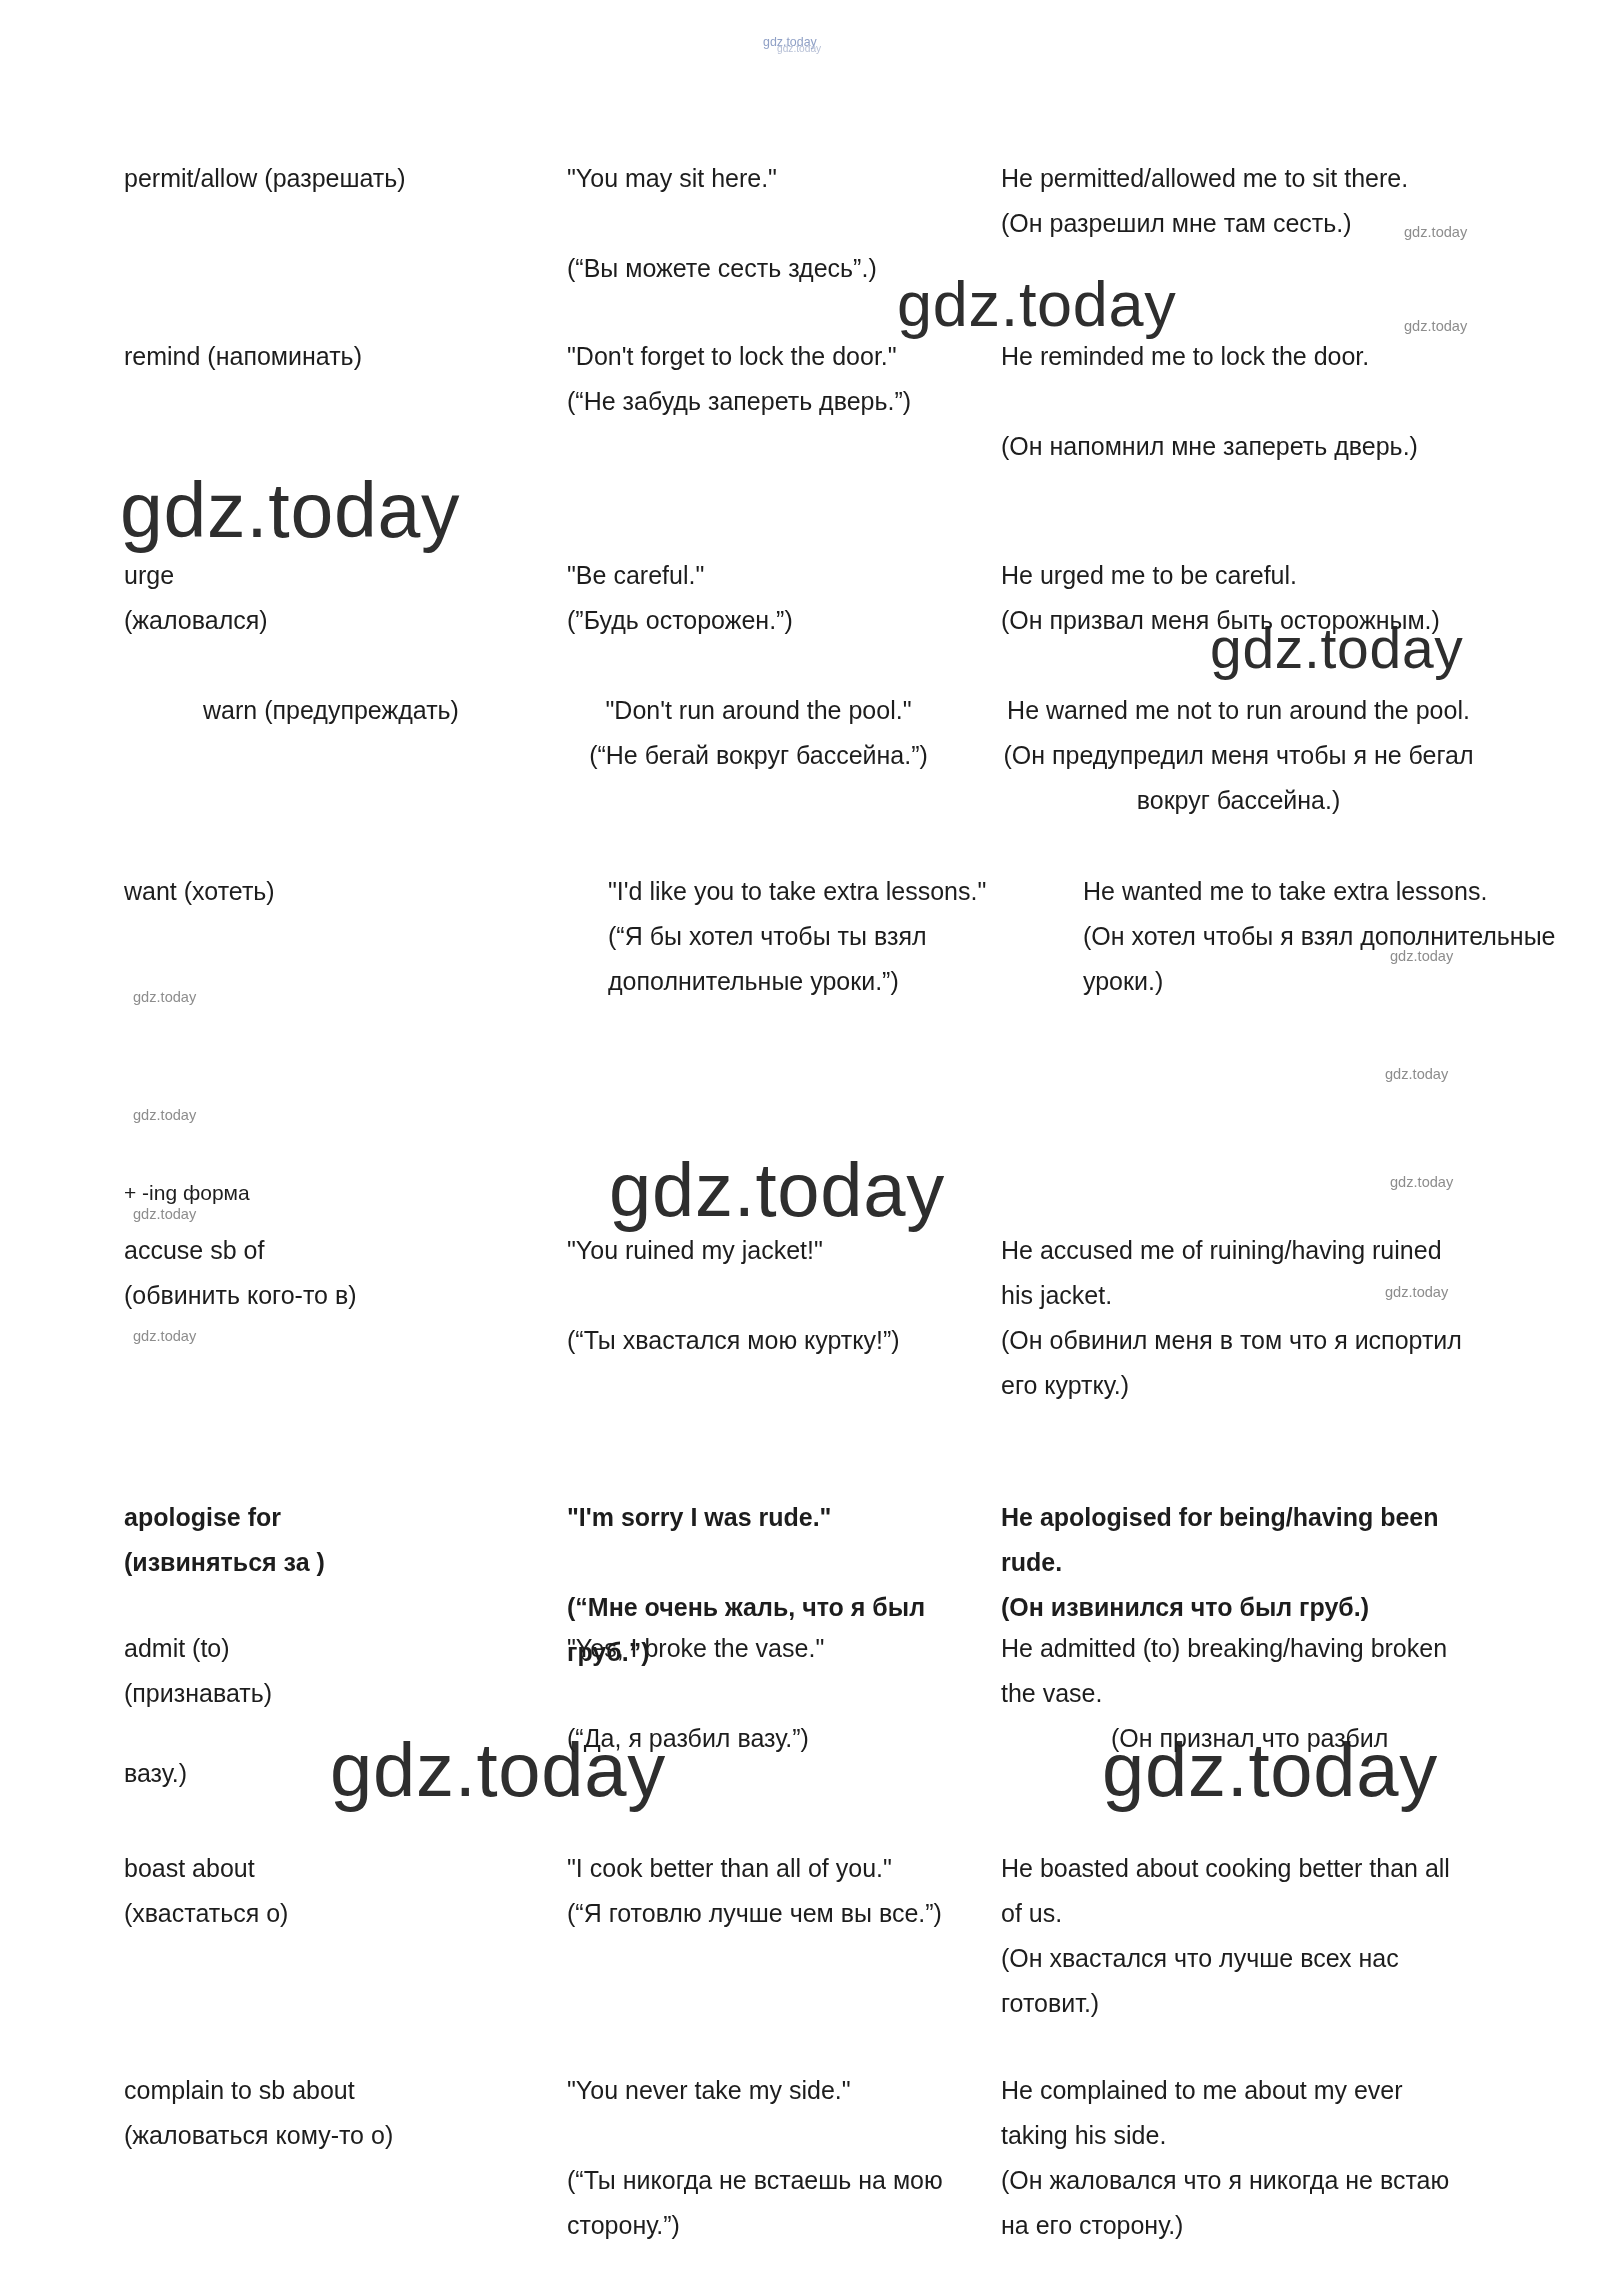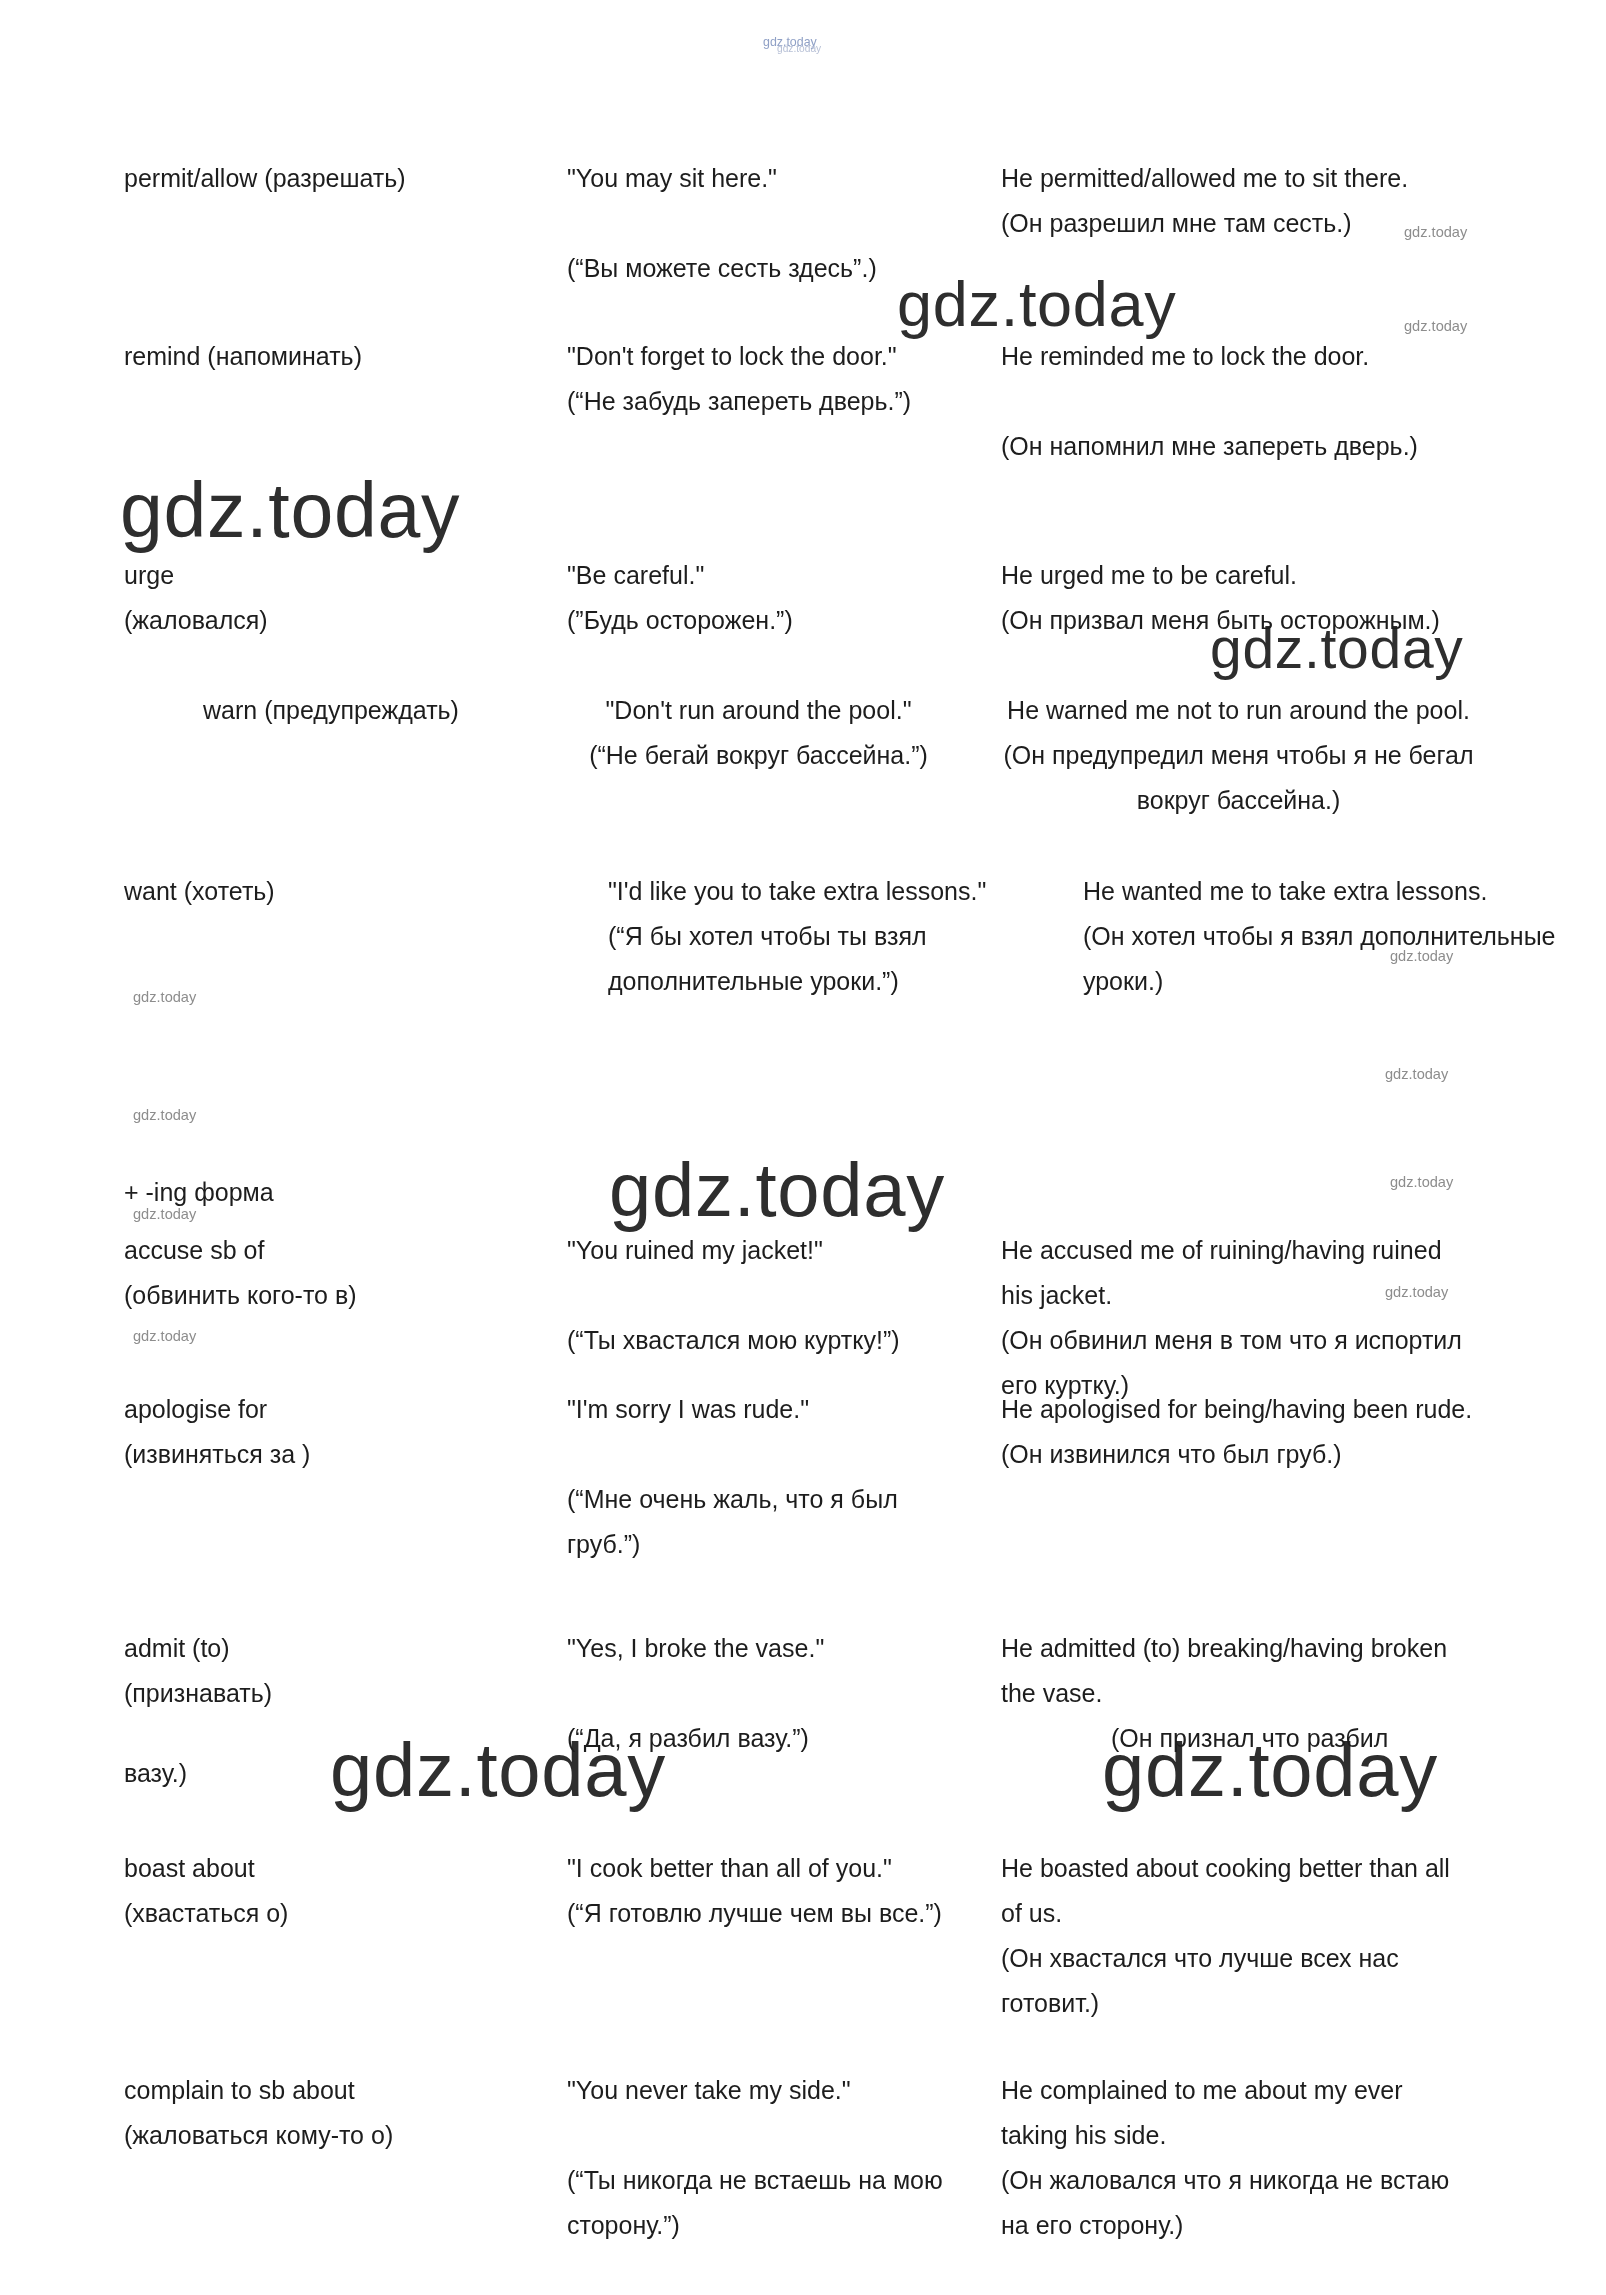--- a/index.html
+++ b/index.html
@@ -25,28 +25,28 @@
   .cell.direct{padding-right:51px;}
   .cell.reported{padding-right:80px;}
   .para{font-size:25px;line-height:45px;}
   .para.blank{height:45px;}
   .r1{top:123px;}
   .r2{top:301px;}
   .r3{top:520px;}
   .r4{top:655px;text-align:center;}
   .r5{top:836px;gap:41px;}
   .r6{top:1195px;}
-  .r7{top:1354px;}
+  .r7{top:1462px;font-weight:bold;}
   .r8{top:1593px;}
   .r9{top:1813px;}
   .r10{top:2035px;}
   .r8 .reported .para:last-child{margin-left:110px;}
   .section-header{
     position:absolute;left:124px;top:1137px;
-    font-size:25px;line-height:45px;color:#1d1d1d;
+    font-size:21px;line-height:45px;color:#1d1d1d;
   }
   .continuation{
     position:absolute;left:124px;top:1718px;
     font-size:25px;line-height:45px;color:#1d1d1d;
   }
   .wm{position:absolute;font-family:"Liberation Sans",sans-serif;white-space:nowrap;}
   .wm-small{font-size:14.6px;color:#8d8d8d;}
   .wm-tiny1{left:763px;top:1.5px;font-size:12.4px;color:#8fa0c6;}
   .wm-tiny2{left:777px;top:9.5px;font-size:10.2px;color:#b7c0d6;}
   .wm-large{color:#2e2e2e;font-weight:400;letter-spacing:0.7px;}

